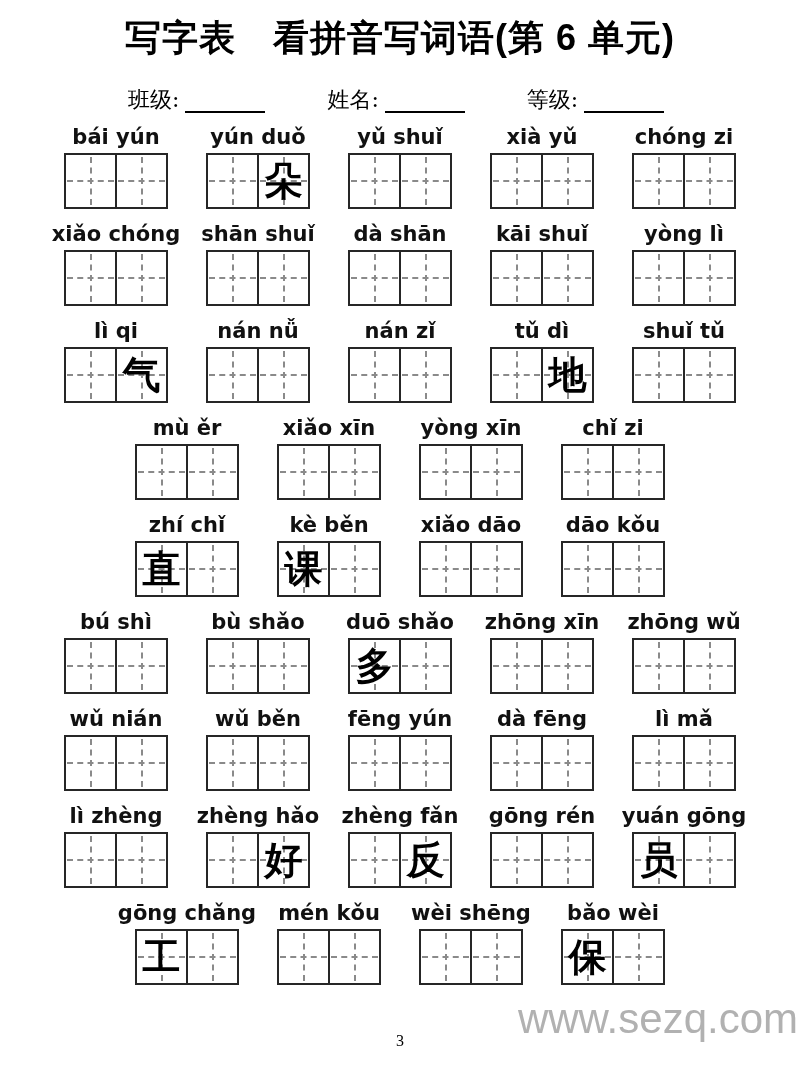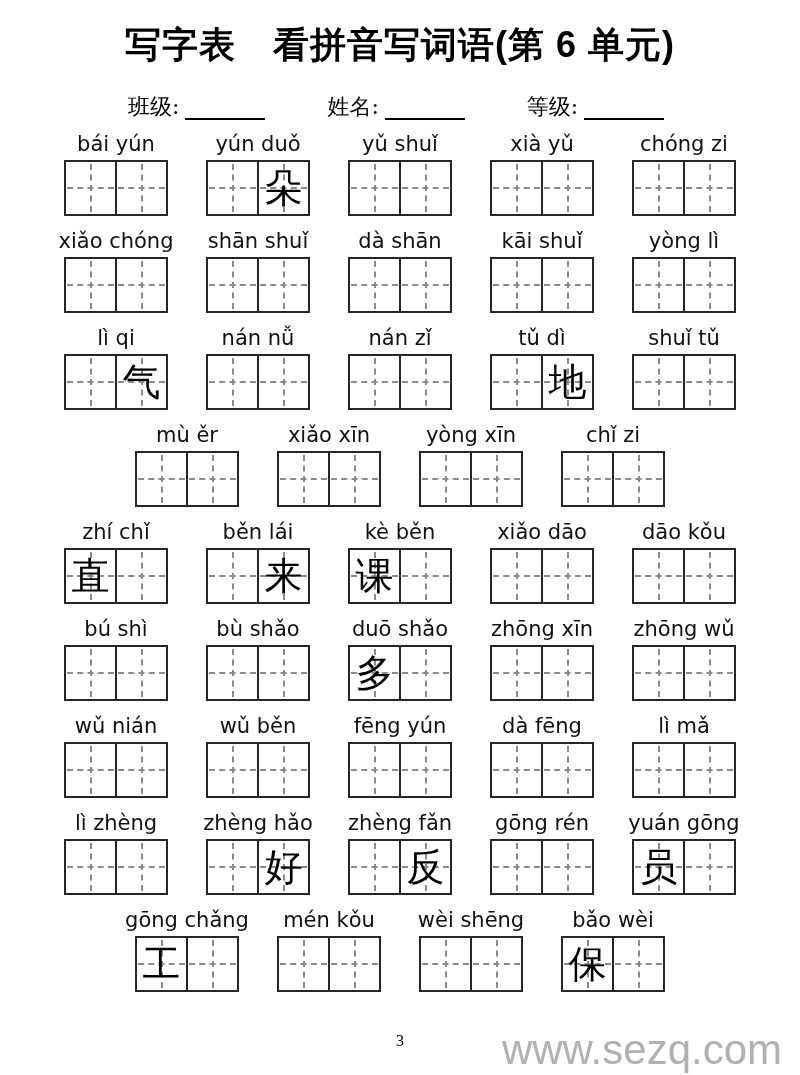--- a/index.html
+++ b/index.html
@@ -13,21 +13,21 @@
     width:800px;height:1075px;
     background:#ffffff;
     font-family:"Liberation Sans",sans-serif;
     color:#000;
     position:relative;
     overflow:hidden;
   }
   .page{width:800px;height:1075px;position:relative;background:#fff;}
 
   .title{
-    margin:0;padding-top:21px;
+    margin:0;padding-top:14px;
     text-align:center;
     font-size:36px;font-weight:700;
     letter-spacing:1px;
     font-family:"Liberation Sans",sans-serif;
     white-space:pre;
   }
 
   .header-line{
     display:flex;
     padding-left:128px;
@@ -38,21 +38,21 @@
   }
   .header-field{display:flex;align-items:flex-end;margin-right:62px;}
   .header-label{line-height:26px;}
   .blank-line{
     display:inline-block;width:80px;height:26px;
     border-bottom:2px solid #000;margin-left:6px;
   }
 
   .grid{margin-top:12px;}
   .row{display:flex;justify-content:center;height:97px;}
-  .entry{width:142px;display:flex;flex-direction:column;align-items:center;}
+  .entry{width:142px;display:flex;flex-direction:column;align-items:center;font-weight:bold;}
   .pinyin{
     font-size:21px;line-height:25px;margin-bottom:3px;
     font-family:"DejaVu Sans",sans-serif;color:#111;
     white-space:nowrap;
   }
   .box{
     display:flex;width:104px;height:56px;
     border:2px solid var(--line-dark);
     background:#fff;
   }
@@ -72,25 +72,24 @@
     font-size:38px;line-height:1;
     font-family:"DejaVu Serif",serif;color:#000;
   }
 
   .page-number{
     position:absolute;left:0;right:0;top:1032px;
     text-align:center;font-size:16px;
     font-family:"Liberation Serif",serif;
   }
   .watermark{
-    position:absolute;top:998px;right:18px;
+    position:absolute;top:998px;right:2px;
     font-size:42px;line-height:1;
     color:var(--wm-gray);
     font-family:"Liberation Sans",sans-serif;
-    margin-top:31px;
   }
 </style>
 </head>
 <body>
 
 <div class="page">
 
   <h1 class="title">写字表　看拼音写词语(第 6 单元)</h1>
 
   <div class="header-line">
@@ -276,29 +275,20 @@
   <div class="entry">
     <div class="pinyin">zhí chǐ</div>
     <div class="box">
             <div class="cell">
               <span class="fill-char">直</span>
             </div>
             <div class="cell"></div>
           </div>
   </div>
 
-  <div class="entry">
-    <div class="pinyin">běn lái</div>
-    <div class="box">
-            <div class="cell"></div>
-            <div class="cell">
-              <span class="fill-char">来</span>
-            </div>
-          </div>
-  </div>
 
   <div class="entry">
     <div class="pinyin">kè běn</div>
     <div class="box">
             <div class="cell">
               <span class="fill-char">课</span>
             </div>
             <div class="cell"></div>
           </div>
   </div>

